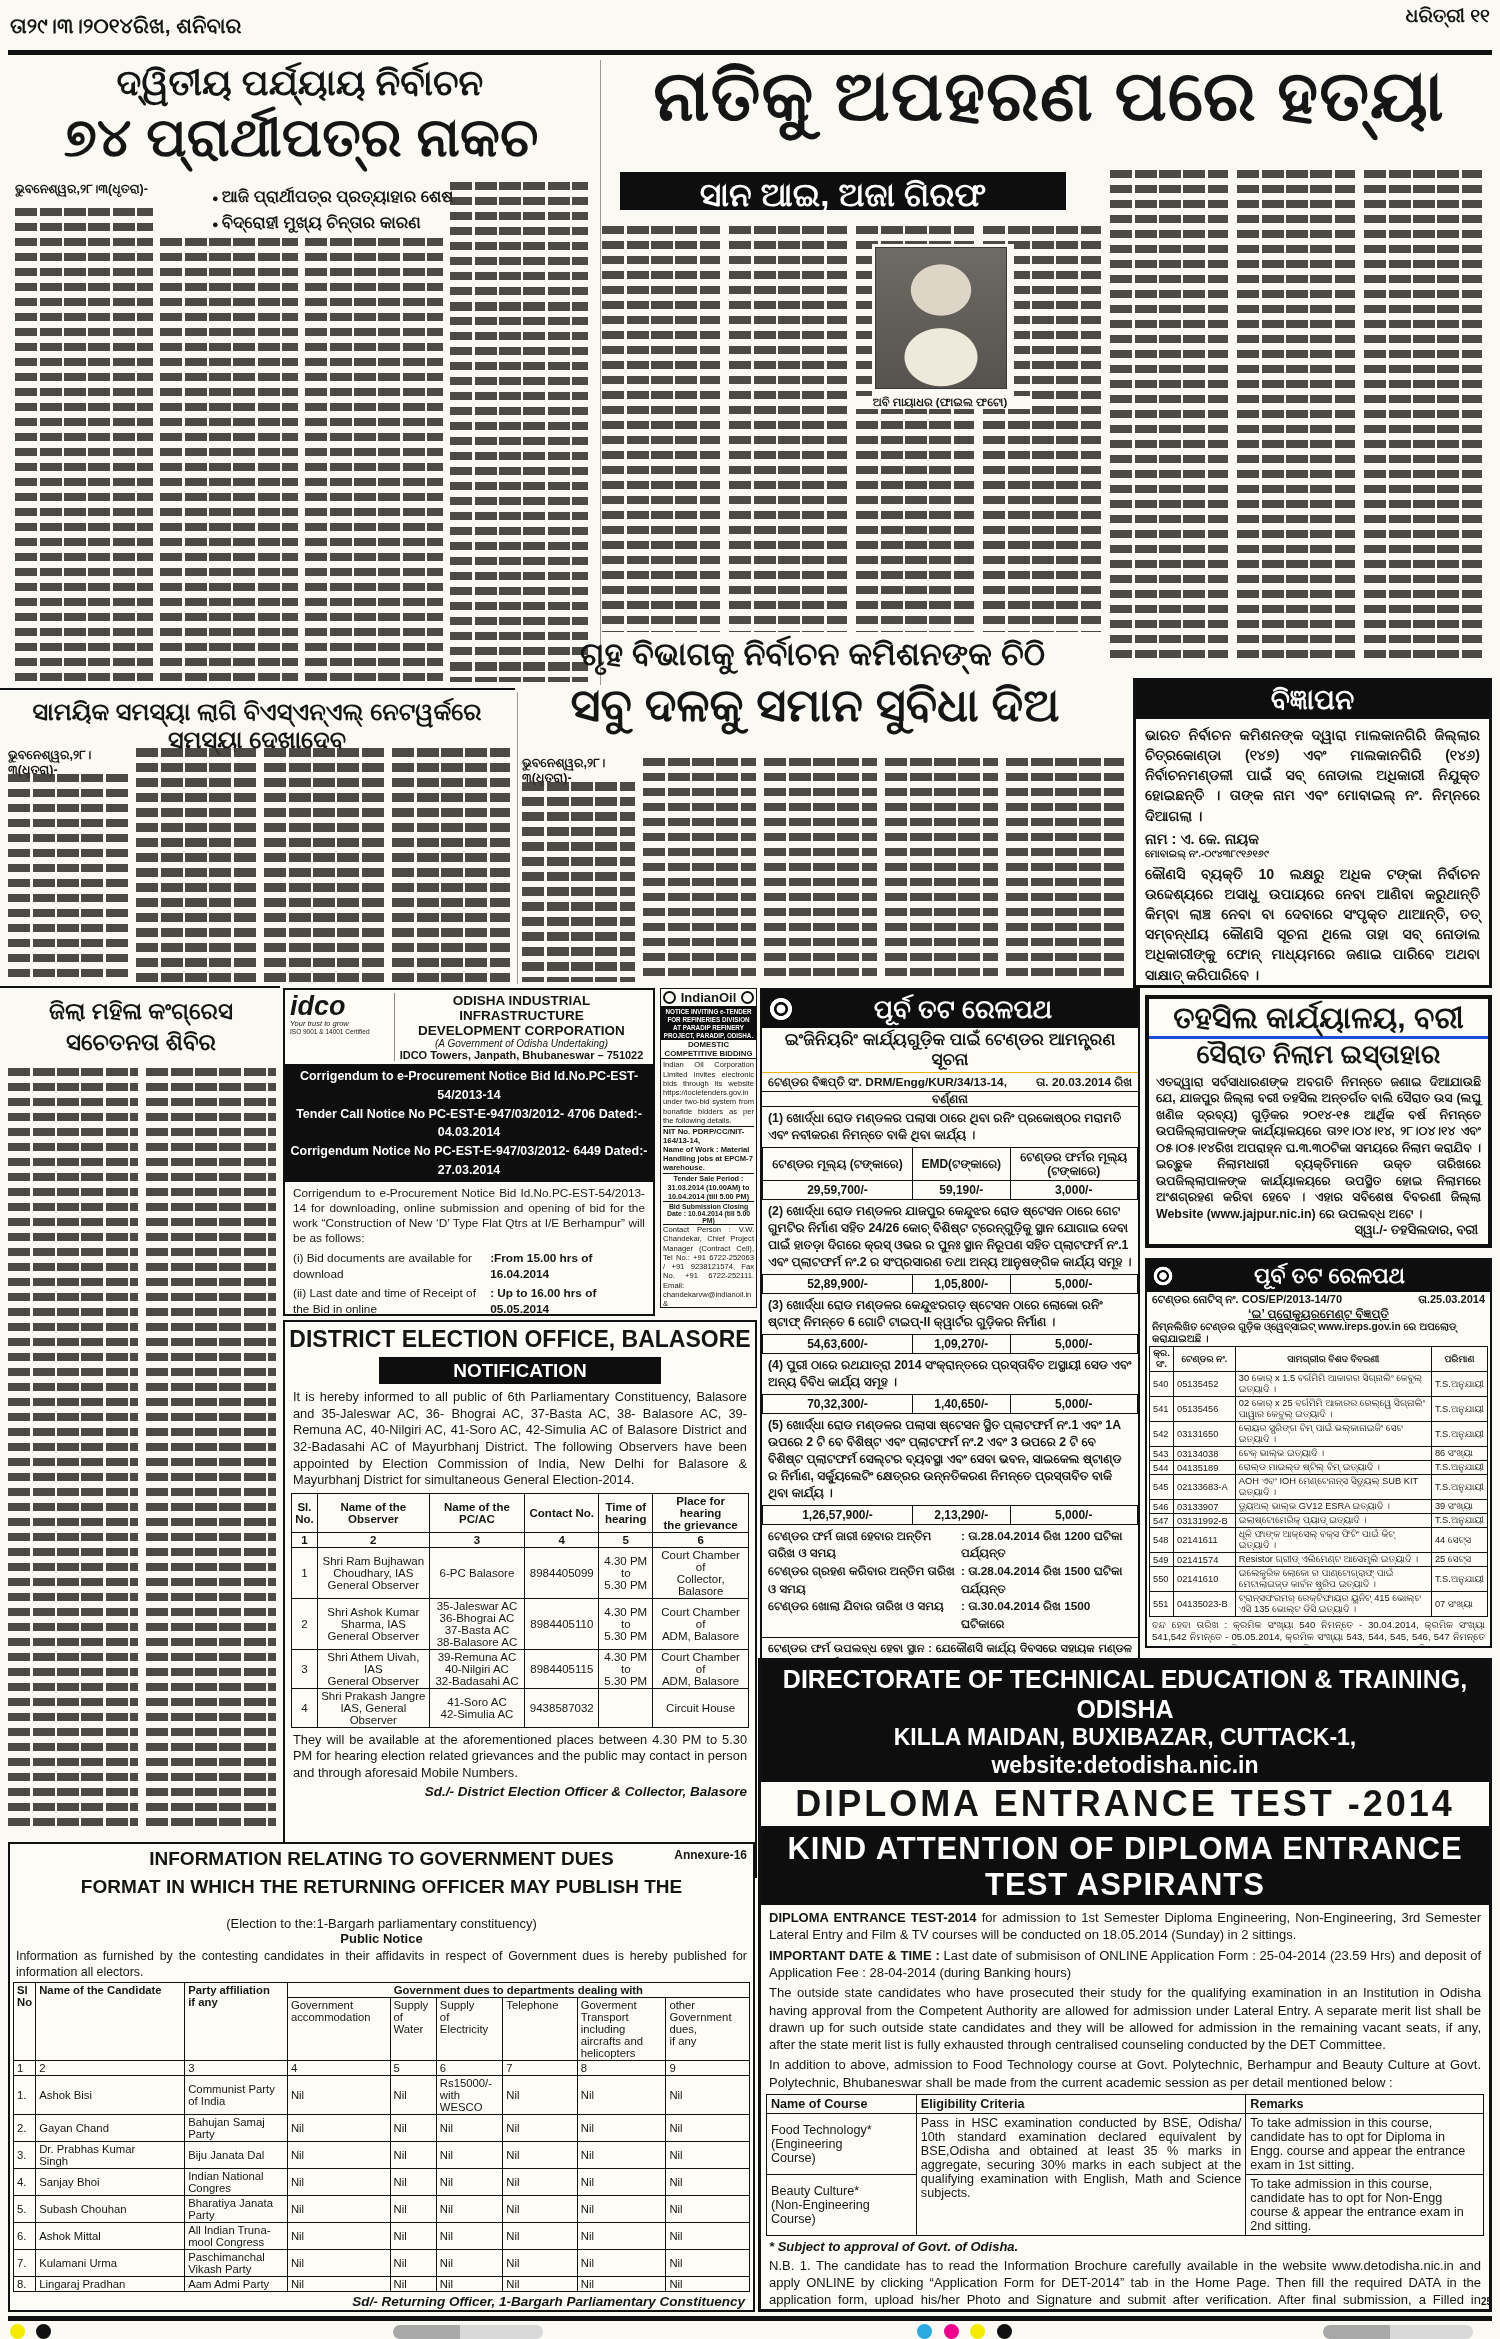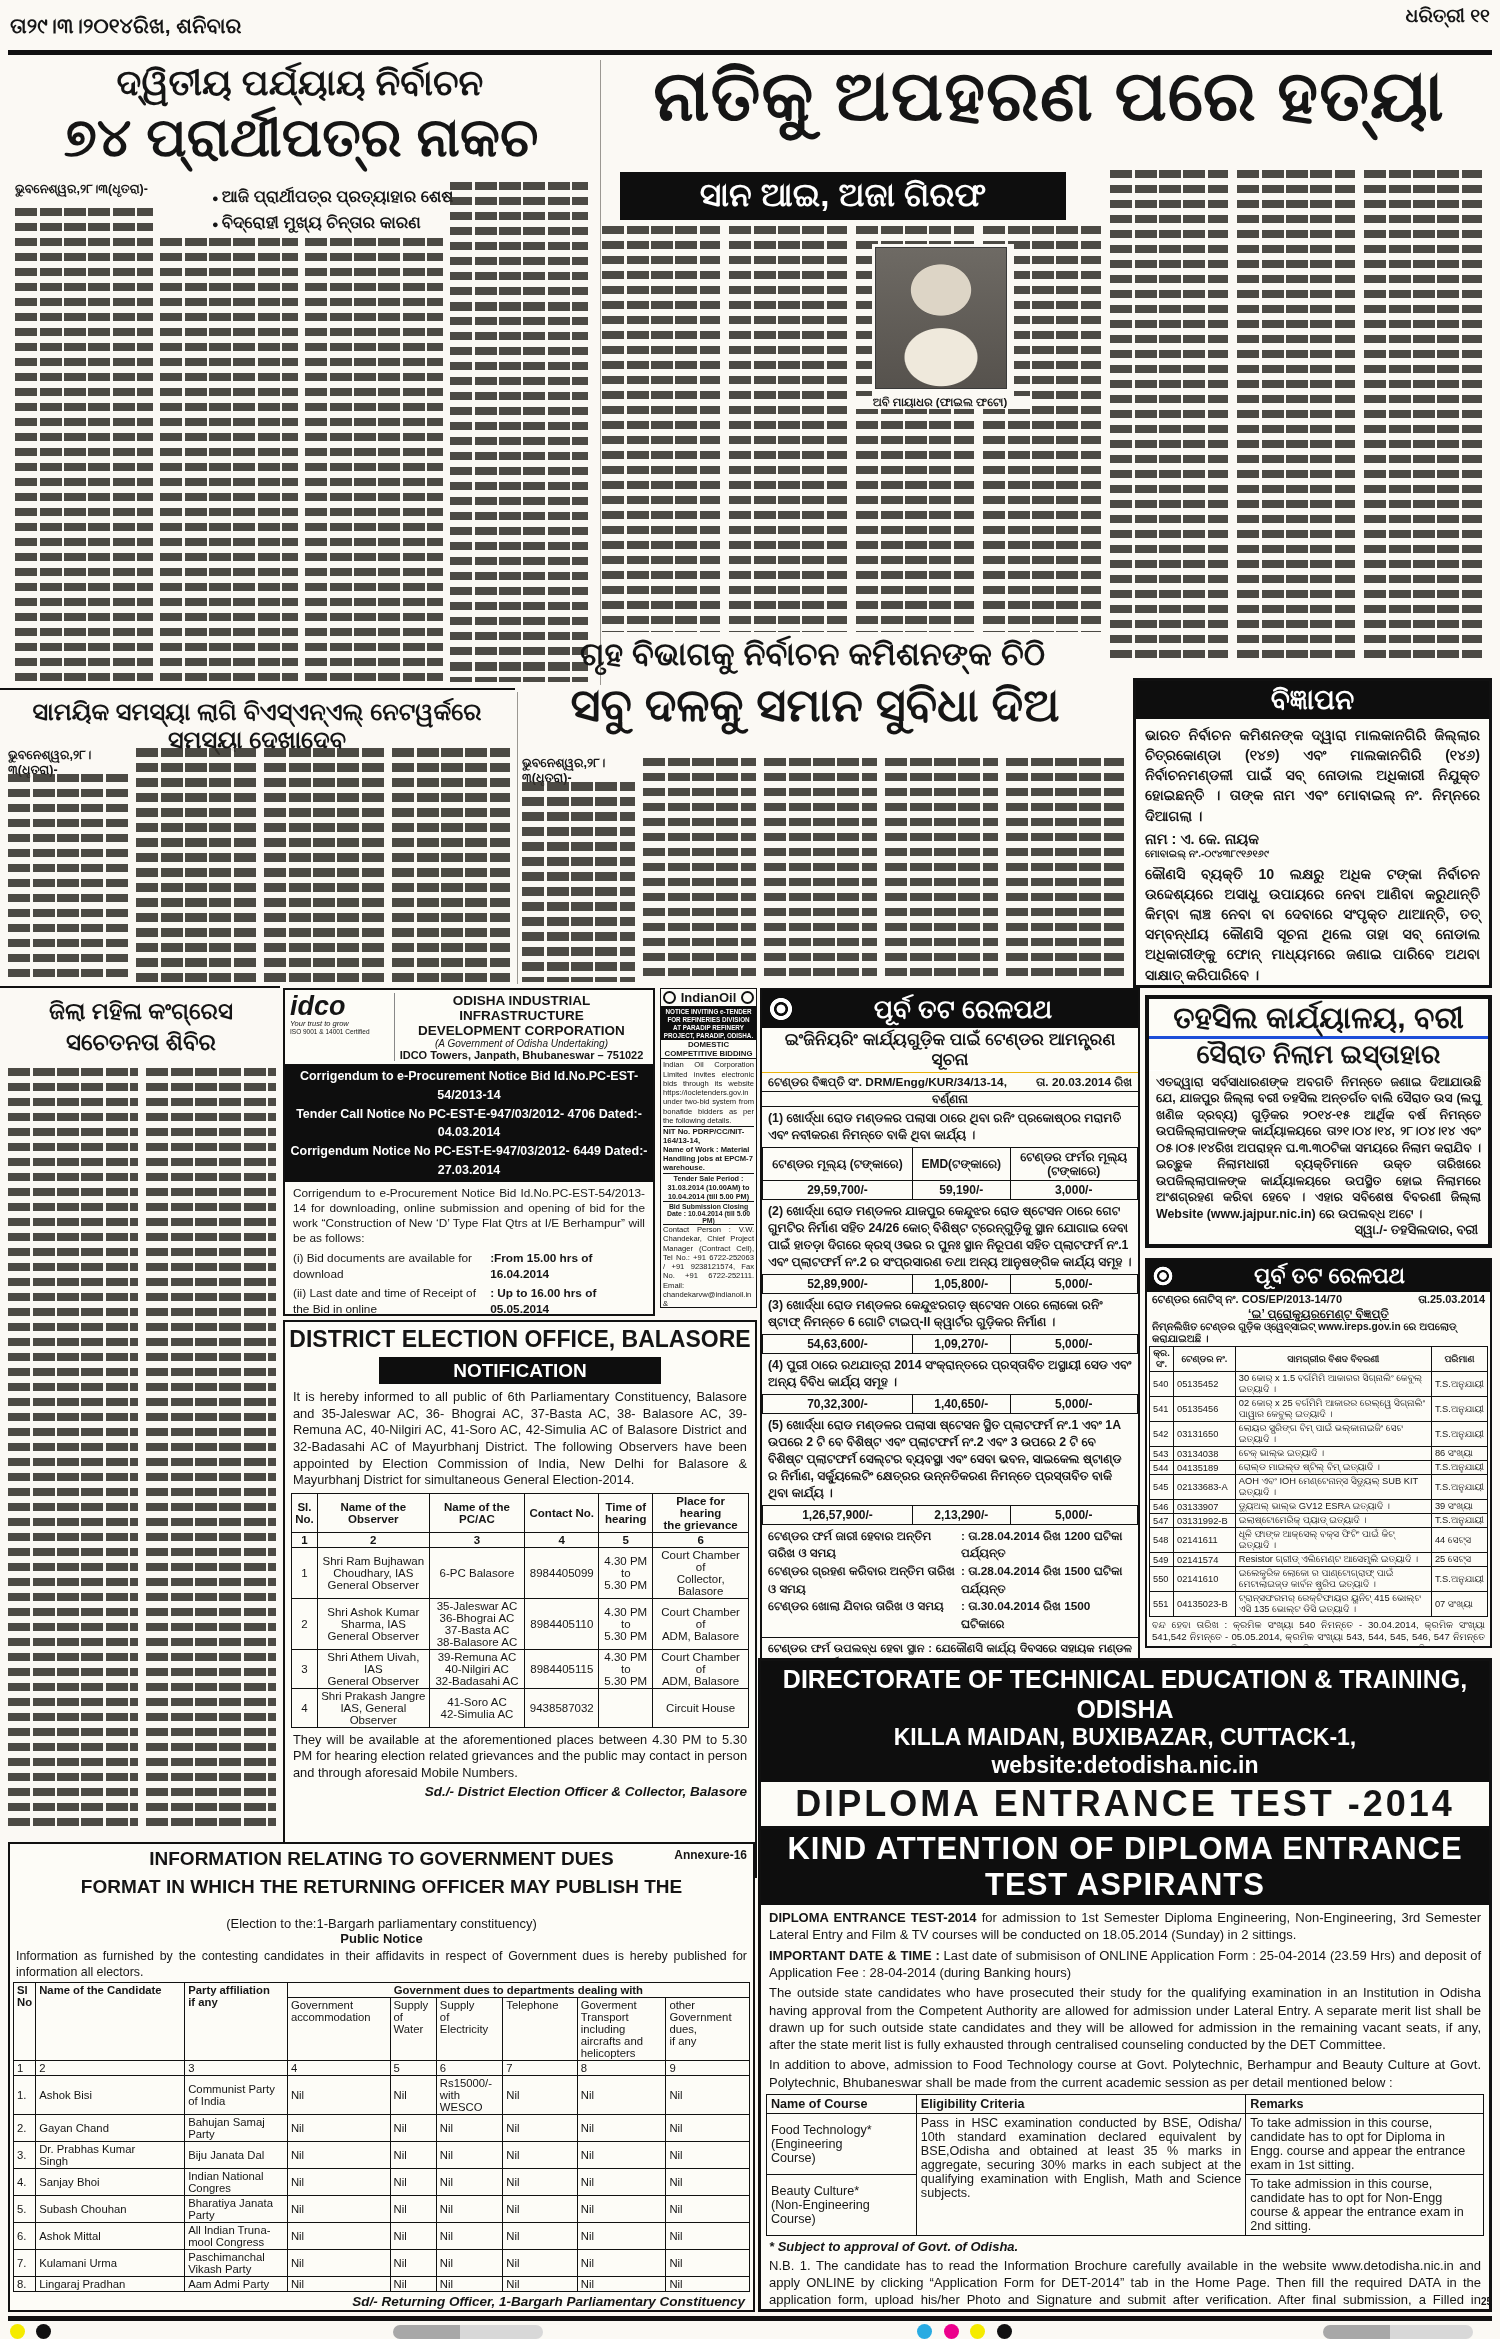--- a/index.html
+++ b/index.html
@@ -53,21 +53,21 @@
       <div class="b" style="font-size:16.5px;line-height:24px;"><span style="font-size:11px;">● </span><span>ବିଦ୍ରୋହୀ ମୁଖ୍ୟ ଚିନ୍ତାର କାରଣ</span></div>
     </div>
   <div class="abs b" style="left:15px;top:182px;width:138px;font-size:12.5px;">ଭୁବନେଶ୍ୱର,୨୮।୩(ଧୃତରା)-</div>
   <div class="abs sim" style="left:15px;top:208px;width:138px;height:474px;"></div>
   <div class="abs sim" style="left:160px;top:238px;width:138px;height:444px;"></div>
   <div class="abs sim" style="left:305px;top:238px;width:138px;height:444px;"></div>
   <div class="abs sim" style="left:450px;top:182px;width:138px;height:500px;"></div>
   <div class="abs vr" style="left:600px;top:60px;height:625px;"></div>
 
   <div class="abs b ctr" style="left:605px;top:56px;width:888px;font-size:70px;letter-spacing:1px;">ନାତିକୁ ଅପହରଣ ପରେ ହତ୍ୟା</div>
-  <div class="abs blackbar b ctr" style="left:620px;top:172px;width:446px;height:48px;font-size:33px;line-height:46px;">ସାନ ଆଇ, ଅଜା ଗିରଫ</div>
+  <div class="abs blackbar b ctr" style="left:620px;top:172px;width:446px;height:38px;font-size:33px;line-height:46px;">ସାନ ଆଇ, ଅଜା ଗିରଫ</div>
   <div class="abs sim" style="left:602px;top:226px;width:118px;height:406px;"></div>
   <div class="abs sim" style="left:729px;top:226px;width:118px;height:406px;"></div>
   <div class="abs sim" style="left:856px;top:226px;width:118px;height:406px;"></div>
   <div class="abs sim" style="left:983px;top:226px;width:118px;height:406px;"></div>
   <div class="abs sim" style="left:1110px;top:170px;width:118px;height:492px;"></div>
   <div class="abs sim" style="left:1237px;top:170px;width:118px;height:492px;"></div>
   <div class="abs sim" style="left:1364px;top:170px;width:118px;height:492px;"></div>
   <div class="abs" style="left:872px;top:244px;width:136px;height:146px;background:#fbf9f4;padding:3px;">
     <div class="photo" style="width:130px;height:140px;"></div>
   </div>

